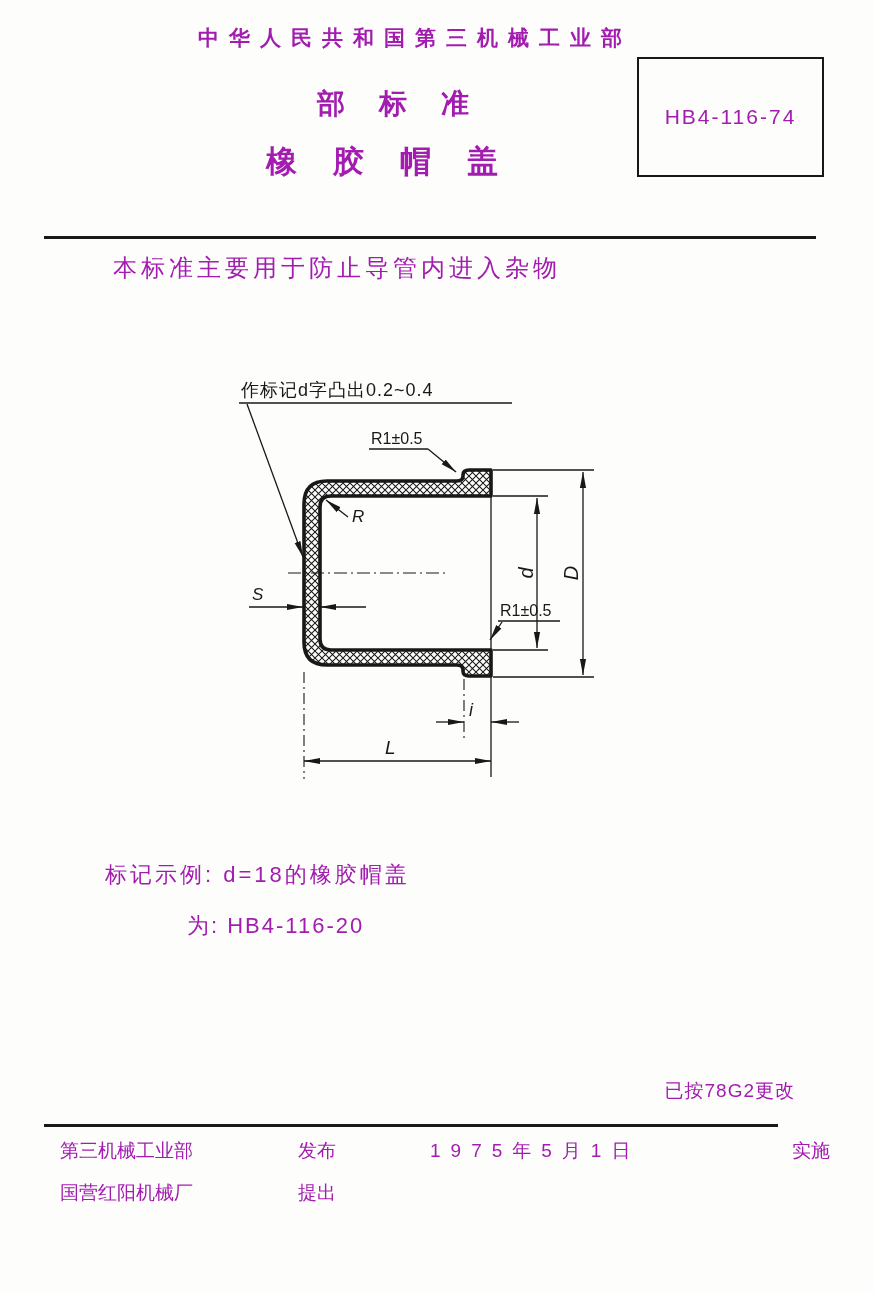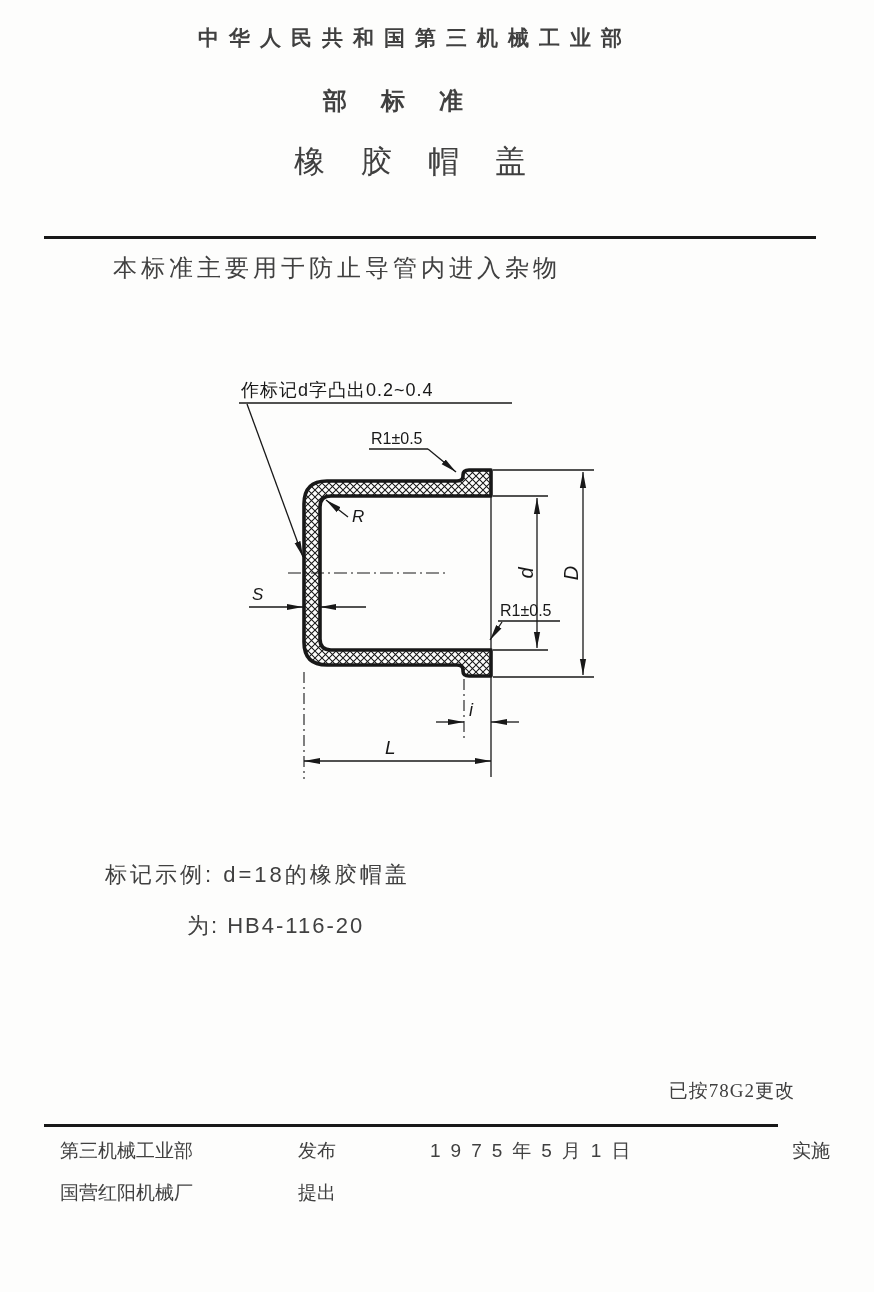--- a/index.html
+++ b/index.html
@@ -1,58 +1,61 @@
 <!DOCTYPE html>
 <html><head>
 <meta charset="utf-8">
 <style>
   html,body{margin:0;padding:0;background:#e8e8e8;}
   .page{
     position:relative;
     width:874px;height:1292px;
     margin:0 auto;
     background:#fdfdfc;
-    color:#404040;
+    color:#a21caf;
     font-family:"Liberation Sans","DejaVu Sans",sans-serif;
     overflow:hidden;
   }
   .abs{position:absolute;white-space:nowrap;}
   .header-line1{top:24px;left:0;width:830px;text-align:center;font-size:21px;letter-spacing:10px;font-weight:600;}
-  .header-line2{top:85px;left:0;width:820px;text-align:center;font-size:24px;letter-spacing:34px;font-weight:600;}
-  .page-title{top:141px;left:0;width:800px;text-align:center;font-size:31px;letter-spacing:36px;font-weight:400;margin-left:28px;}
+  .header-line2{top:85px;left:0;width:820px;text-align:center;font-size:28px;letter-spacing:34px;font-weight:600;}
+  .page-title{top:141px;left:0;width:800px;text-align:center;font-size:31px;letter-spacing:36px;font-weight:700;}
   .code-box{
     top:57px;left:637px;width:183px;height:116px;
     border:2.5px solid #181818;
     display:flex;align-items:center;justify-content:center;
     font-size:21px;letter-spacing:2px;
   }
   .rule-top{top:236px;left:44px;width:772px;height:3px;background:#181818;}
   .intro{top:252px;left:113px;font-size:24px;letter-spacing:4px;}
   .example-1{top:860px;left:105px;font-size:22px;letter-spacing:3px;}
   .example-2{top:911px;left:187px;font-size:22px;letter-spacing:2px;}
-  .revision{top:1078px;left:560px;width:235px;text-align:right;font-size:19px;letter-spacing:1px;font-family:Liberation Serif, serif;}
+  .revision{top:1078px;left:560px;width:235px;text-align:right;font-size:19px;letter-spacing:1px;}
   .footer-rule{top:1124px;left:44px;width:734px;height:2.5px;background:#181818;}
   .footer-row{display:flex;justify-content:space-between;font-size:19px;}
   .f-left1{top:1138px;left:60px;width:276px;}
   .f-left2{top:1180px;left:60px;width:276px;}
   .f-right1{top:1138px;left:430px;width:400px;}
   .f-right2{top:1180px;left:430px;width:400px;}
   .f-date{letter-spacing:10px;text-align:center;}
   svg text{font-family:"Liberation Sans","DejaVu Sans",sans-serif;fill:#181818;}
   svg .it{font-style:italic;}
 </style>
 </head>
 <body>
 
 <div class="page">
 
   <div class="abs header-line1">中华人民共和国第三机械工业部</div>
   <div class="abs header-line2">部标准</div>
   <div class="abs page-title">橡胶帽盖</div>
 
+  <div class="abs code-box">
+    <span>HB4-116-74</span>
+  </div>
 
   <div class="abs rule-top"></div>
 
   <div class="abs intro">本标准主要用于防止导管内进入杂物</div>
 
   <svg class="abs" style="left:0;top:0" width="874" height="1292" viewBox="0 0 874 1292">
     <defs>
       <pattern id="hatch" width="7" height="7" patternUnits="userSpaceOnUse">
         <path d="M0,0 L7,7 M7,0 L0,7" stroke="#181818" stroke-width="1.05"></path>
       </pattern>

